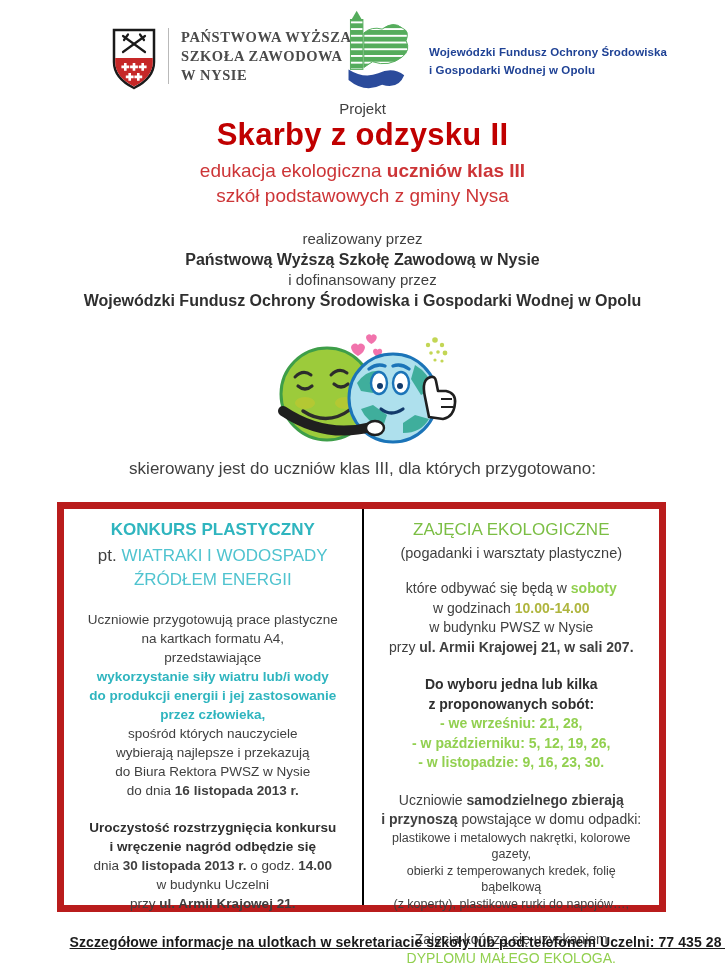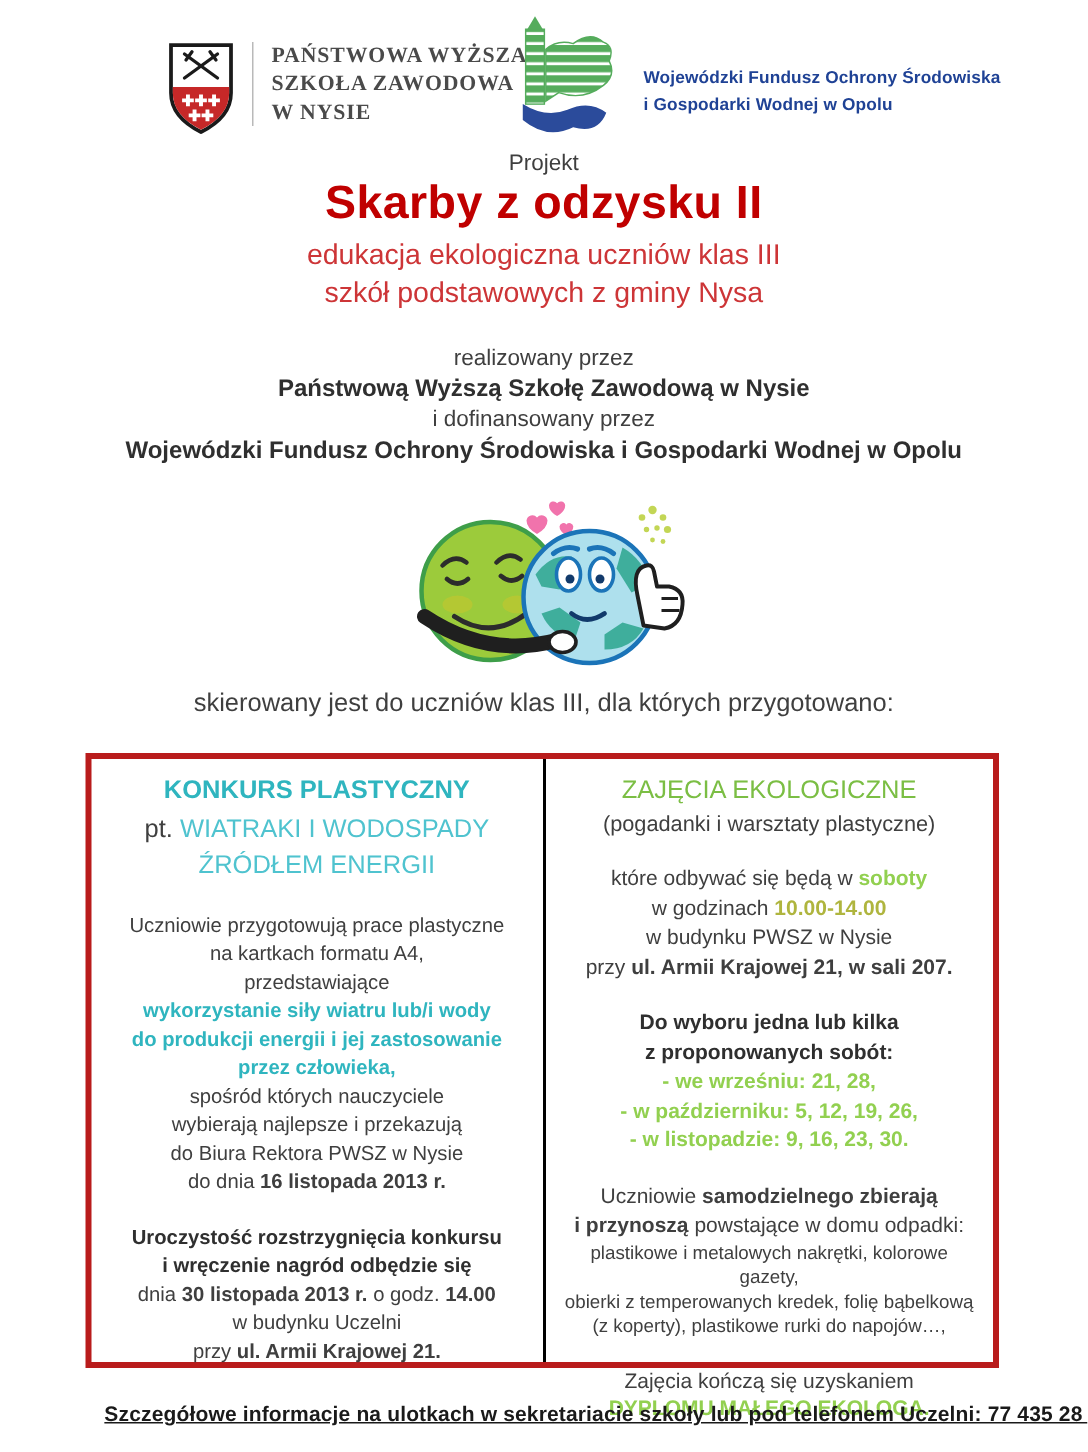--- a/index.html
+++ b/index.html
@@ -19,52 +19,52 @@
   .map-svg{width:72px;height:94px;}
   .wfos-text{
     margin:36px 0 0 20px;color:#1f4295;font-weight:bold;font-size:11.5px;
     line-height:1.55;white-space:pre-line;letter-spacing:0.1px;
   }
   
   .center{position:absolute;left:0;width:100%;text-align:center;}
   .kicker{top:100px;font-size:15px;color:#3f3f3f;}
   .main-title{top:117px;font-size:31px;font-weight:bold;color:#c00000;letter-spacing:0.3px;}
   .subtitle1{top:160px;font-size:19px;color:#cd3537;}
-  .subtitle1 b{font-weight:normal;}
+  .subtitle1 b{font-weight:bold;}
   .subtitle2{top:185px;font-size:19px;color:#cd3537;}
   
   .realization{top:229px;}
   .real-n{font-size:15px;line-height:20px;color:#3f3f3f;}
   .real-b{font-size:16px;line-height:21px;font-weight:bold;color:#2f2f2f;}
   
   .globes-wrap{position:absolute;left:0;top:331px;width:100%;text-align:center;}
   .globes{width:196px;height:114px;}
   
   .intro-line{top:459px;font-size:17px;color:#3f3f3f;}
   
   .info-table{
     position:absolute;left:57px;top:502px;width:609px;height:410px;
-    border:4px solid #b91c1c;display:flex;box-sizing:border-box;
+    border:7px solid #b91c1c;display:flex;box-sizing:border-box;
   }
   .cell{width:50%;box-sizing:border-box;text-align:center;padding:9px 12px 0 12px;}
   .cell-right{border-left:2px solid #000;}
   .l-heading{color:#2fb5bf;font-weight:bold;font-size:17px;margin-top:2px;}
   .l-subtitle{font-size:17px;color:#3f3f3f;line-height:1.4;margin-top:4px;}
   .l-subtitle .teal-light{color:#4fc3cf;}
   .body-13{font-size:13.5px;line-height:19px;color:#3f3f3f;white-space:pre-line;}
   .body-14{font-size:14px;line-height:19.5px;color:#3f3f3f;white-space:pre-line;}
   .teal-bold{color:#2fb5bf;font-weight:bold;}
   .mt18{margin-top:18px;}
   .bold-dark{font-weight:bold;color:#2f2f2f;}
   .r-heading{color:#7bbe44;font-weight:normal;font-size:17px;margin-top:2px;}
   .r-subtitle{font-size:14.5px;color:#3f3f3f;margin-top:5px;}
   .green-b{color:#92d050;font-weight:bold;}
   .olive-b{color:#afb53e;font-weight:bold;}
   .small-12{font-size:12.5px;line-height:16.5px;color:#3f3f3f;white-space:pre-line;}
-  .diploma{color:#92d050;font-weight:bold;font-size:14px;}
+  .diploma{color:#92d050;font-weight:normal;font-size:14px;}
   
   .footer-line{
     top:934px;font-size:14px;font-weight:bold;color:#1a1a1a;
     text-decoration:underline;letter-spacing:0.1px;padding-left:45px;
   }
 </style>
 </head>
 <body>
 
 <div class="page">

